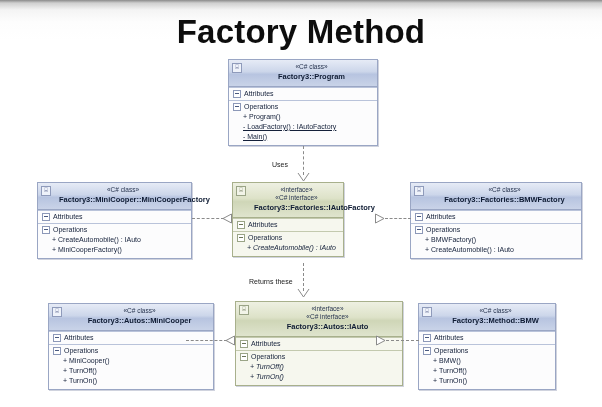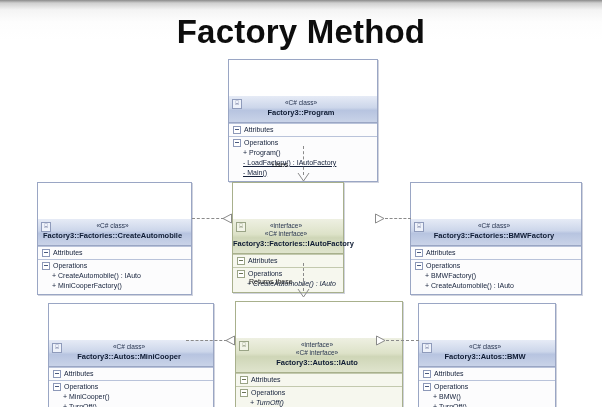--- a/index.html
+++ b/index.html
@@ -39,24 +39,23 @@
     background: #ffffff;
     box-shadow: 1px 1px 0 rgba(120,130,160,0.35);
     font-size: 7px;
     color: #15223d;
   }
   .uml .hdr {
     position: relative;
     box-sizing: border-box;
     background: linear-gradient(to bottom, #e6ebf6 0%, #ccd6ea 45%, #b7c4e0 55%, #c9d3e8 100%);
     border-bottom: 1px solid #9aa6c4;
-    padding: 3px 4px 4px 0;
+    padding: 3px 4px 4px 21px;
     text-align: center;
     line-height: 1.25;
-    margin-top: 36px;
   }
   .uml.iface .hdr {
     background: linear-gradient(to bottom, #eef0e2 0%, #dde2c8 45%, #cfd6b7 55%, #dfe4cd 100%);
     border-bottom: 1px solid #a8b08c;
   }
   .uml.iface {
     border-color: #a8b08c;
   }
   .uml.iface .sect {
     border-top-color: #c3c9ae;
@@ -194,21 +193,21 @@
         <div class="member underline">- LoadFactory() : IAutoFactory</div>
         <div class="member underline">- Main()</div>
       </div>
     </div>
   </div>
 
   <div class="uml" style="left:37px; top:182px; width:155px;">
     <div class="hdr">
       <span class="corner">⌸</span>
       <span class="stereo">«C# class»</span>
-      <span class="cname">Factory3::Factories::CreateAutomobile</span>
+      <span class="cname">Factory3::MiniCooper::MiniCooperFactory</span>
     </div>
     <div class="sect compartment-body">
       <div class="row-head">
         <span class="exp"></span>
         <span>Attributes</span>
       </div>
     </div>
     <div class="sect compartment-body">
       <div class="row-head">
         <span class="exp"></span>
@@ -316,21 +315,21 @@
         <div class="member ital">+ TurnOff()</div>
         <div class="member ital">+ TurnOn()</div>
       </div>
     </div>
   </div>
 
   <div class="uml" style="left:418px; top:303px; width:138px;">
     <div class="hdr">
       <span class="corner">⌸</span>
       <span class="stereo">«C# class»</span>
-      <span class="cname">Factory3::Autos::BMW</span>
+      <span class="cname">Factory3::Method::BMW</span>
     </div>
     <div class="sect compartment-body">
       <div class="row-head">
         <span class="exp"></span>
         <span>Attributes</span>
       </div>
     </div>
     <div class="sect compartment-body">
       <div class="row-head">
         <span class="exp"></span>

